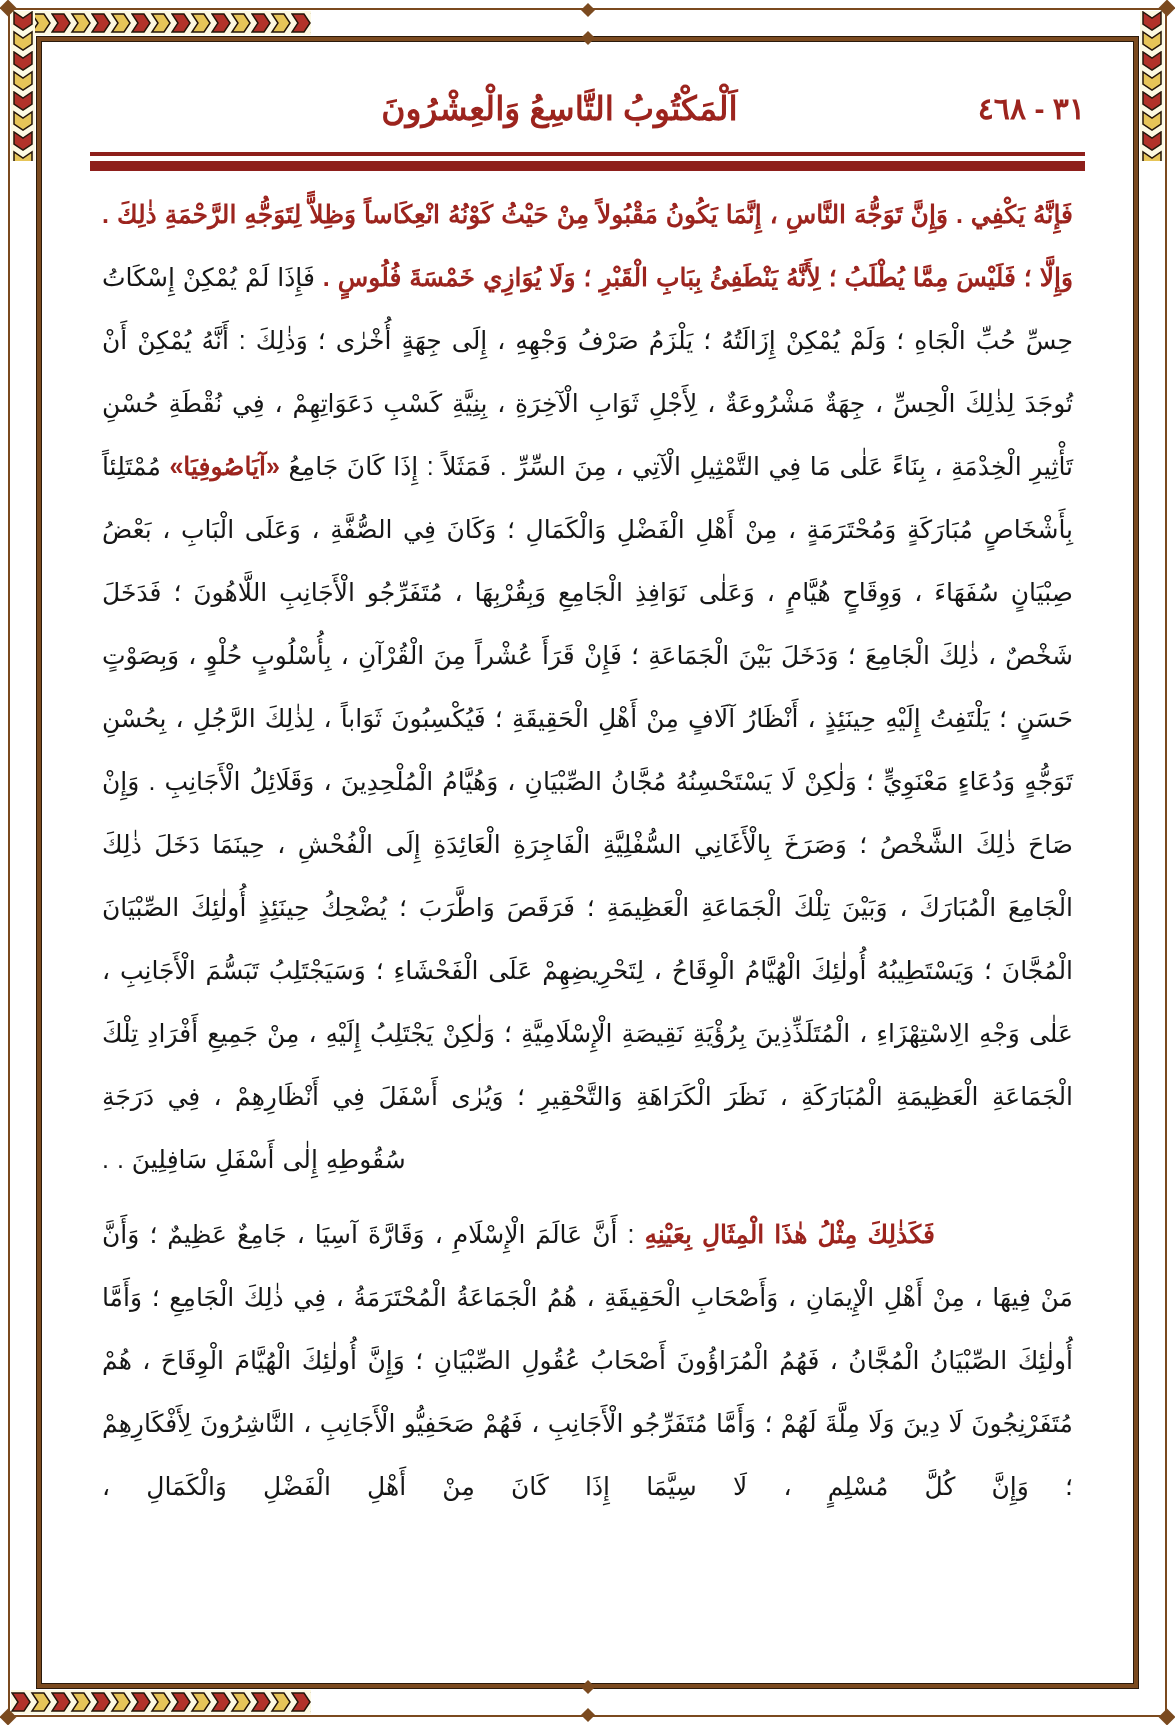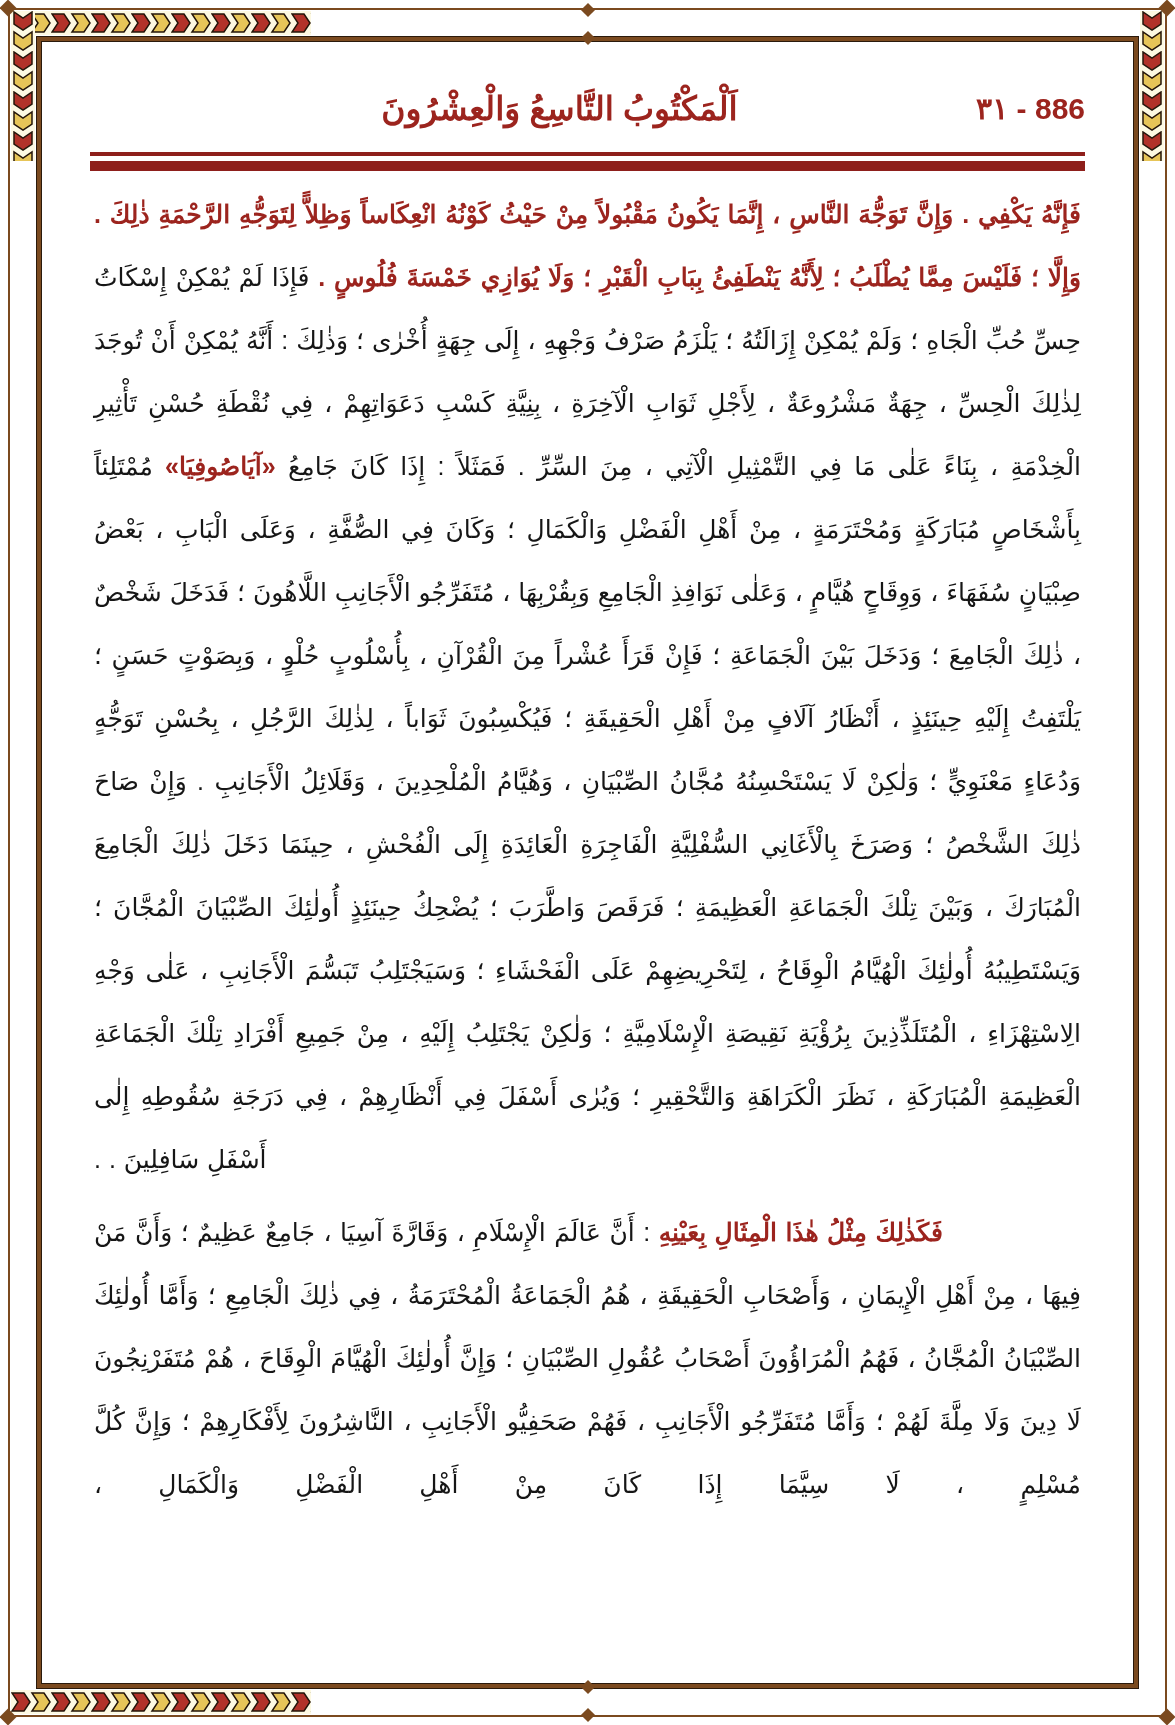--- a/index.html
+++ b/index.html
@@ -37,21 +37,21 @@
     line-height:82px;direction:ltr;
   }
   .divider{margin-top:2px;}
   .divider .bar-thin{height:4px;background:#8e1f1b;}
   .divider .bar-gap{height:5px;}
   .divider .bar-thick{height:10px;background:#8e1f1b;}
 
   .body-text{margin-top:12px;}
   .para{
     direction:rtl;text-align:justify;font-size:25px;line-height:63px;
-    color:#161616;margin:4px;word-spacing:1px;
+    color:#161616;margin:12px;word-spacing:1px;
   }
   .para-1{text-align-last:left;}
   .para-2{margin-top:10px;text-indent:138px;text-align-last:justify;}
   .red{color:#9c241e;font-weight:bold;}
 </style>
 </head>
 <body>
 
 <div class="page">
 
@@ -109,21 +109,21 @@
   <div class="corner-diamond corner-br"></div>
   <div class="notch notch-top-outer"></div>
   <div class="notch notch-top-inner"></div>
   <div class="notch notch-bottom-outer"></div>
   <div class="notch notch-bottom-inner"></div>
 
   <div class="content">
 
     <div class="header">
       <div class="page-title">اَلْمَكْتُوبُ التَّاسِعُ وَالْعِشْرُونَ</div>
-      <div class="page-number">٣١ - 886</div>
+      <div class="page-number">٣١ - ٤٦٨</div>
     </div>
 
     <div class="divider">
       <div class="bar-thin"></div>
       <div class="bar-gap"></div>
       <div class="bar-thick"></div>
     </div>
 
     <div class="body-text">
       <p class="para para-1"><span class="red">فَإِنَّهُ يَكْفِي . وَإِنَّ تَوَجُّهَ النَّاسِ ، إِنَّمَا يَكُونُ مَقْبُولاً مِنْ حَيْثُ كَوْنُهُ انْعِكَاساً وَظِلاًّ لِتَوَجُّهِ الرَّحْمَةِ ذٰلِكَ . وَإِلَّا ؛ فَلَيْسَ مِمَّا يُطْلَبُ ؛ لِأَنَّهُ يَنْطَفِئُ بِبَابِ الْقَبْرِ ؛ وَلَا يُوَازِي خَمْسَةَ فُلُوسٍ . </span><span>فَإِذَا لَمْ يُمْكِنْ إِسْكَاتُ حِسِّ حُبِّ الْجَاهِ ؛ وَلَمْ يُمْكِنْ إِزَالَتُهُ ؛ يَلْزَمُ صَرْفُ وَجْهِهِ ، إِلَى جِهَةٍ أُخْرٰى ؛ وَذٰلِكَ : أَنَّهُ يُمْكِنْ أَنْ تُوجَدَ لِذٰلِكَ الْحِسِّ ، جِهَةٌ مَشْرُوعَةٌ ، لِأَجْلِ ثَوَابِ الْآخِرَةِ ، بِنِيَّةِ كَسْبِ دَعَوَاتِهِمْ ، فِي نُقْطَةِ حُسْنِ تَأْثِيرِ الْخِدْمَةِ ، بِنَاءً عَلٰى مَا فِي التَّمْثِيلِ الْآتِي ، مِنَ السِّرِّ . فَمَثَلاً : إِذَا كَانَ جَامِعُ </span><span class="red">«آيَاصُوفِيَا»</span><span> مُمْتَلِئاً بِأَشْخَاصٍ مُبَارَكَةٍ وَمُحْتَرَمَةٍ ، مِنْ أَهْلِ الْفَضْلِ وَالْكَمَالِ ؛ وَكَانَ فِي الصُّفَّةِ ، وَعَلَى الْبَابِ ، بَعْضُ صِبْيَانٍ سُفَهَاءَ ، وَوِقَاحٍ هُيَّامٍ ، وَعَلٰى نَوَافِذِ الْجَامِعِ وَبِقُرْبِهَا ، مُتَفَرِّجُو الْأَجَانِبِ اللَّاهُونَ ؛ فَدَخَلَ شَخْصٌ ، ذٰلِكَ الْجَامِعَ ؛ وَدَخَلَ بَيْنَ الْجَمَاعَةِ ؛ فَإِنْ قَرَأَ عُشْراً مِنَ الْقُرْآنِ ، بِأُسْلُوبٍ حُلْوٍ ، وَبِصَوْتٍ حَسَنٍ ؛ يَلْتَفِتُ إِلَيْهِ حِينَئِذٍ ، أَنْظَارُ آلَافٍ مِنْ أَهْلِ الْحَقِيقَةِ ؛ فَيُكْسِبُونَ ثَوَاباً ، لِذٰلِكَ الرَّجُلِ ، بِحُسْنِ تَوَجُّهٍ وَدُعَاءٍ مَعْنَوِيٍّ ؛ وَلٰكِنْ لَا يَسْتَحْسِنُهُ مُجَّانُ الصِّبْيَانِ ، وَهُيَّامُ الْمُلْحِدِينَ ، وَقَلَائِلُ الْأَجَانِبِ . وَإِنْ صَاحَ ذٰلِكَ الشَّخْصُ ؛ وَصَرَخَ بِالْأَغَانِي السُّفْلِيَّةِ الْفَاجِرَةِ الْعَائِدَةِ إِلَى الْفُحْشِ ، حِينَمَا دَخَلَ ذٰلِكَ الْجَامِعَ الْمُبَارَكَ ، وَبَيْنَ تِلْكَ الْجَمَاعَةِ الْعَظِيمَةِ ؛ فَرَقَصَ وَاطَّرَبَ ؛ يُضْحِكُ حِينَئِذٍ أُولٰئِكَ الصِّبْيَانَ الْمُجَّانَ ؛ وَيَسْتَطِيبُهُ أُولٰئِكَ الْهُيَّامُ الْوِقَاحُ ، لِتَحْرِيضِهِمْ عَلَى الْفَحْشَاءِ ؛ وَسَيَجْتَلِبُ تَبَسُّمَ الْأَجَانِبِ ، عَلٰى وَجْهِ الِاسْتِهْزَاءِ ، الْمُتَلَذِّذِينَ بِرُؤْيَةِ نَقِيصَةِ الْإِسْلَامِيَّةِ ؛ وَلٰكِنْ يَجْتَلِبُ إِلَيْهِ ، مِنْ جَمِيعِ أَفْرَادِ تِلْكَ الْجَمَاعَةِ الْعَظِيمَةِ الْمُبَارَكَةِ ، نَظَرَ الْكَرَاهَةِ وَالتَّحْقِيرِ ؛ وَيُرٰى أَسْفَلَ فِي أَنْظَارِهِمْ ، فِي دَرَجَةِ سُقُوطِهِ إِلٰى أَسْفَلِ سَافِلِينَ . .</span></p>

